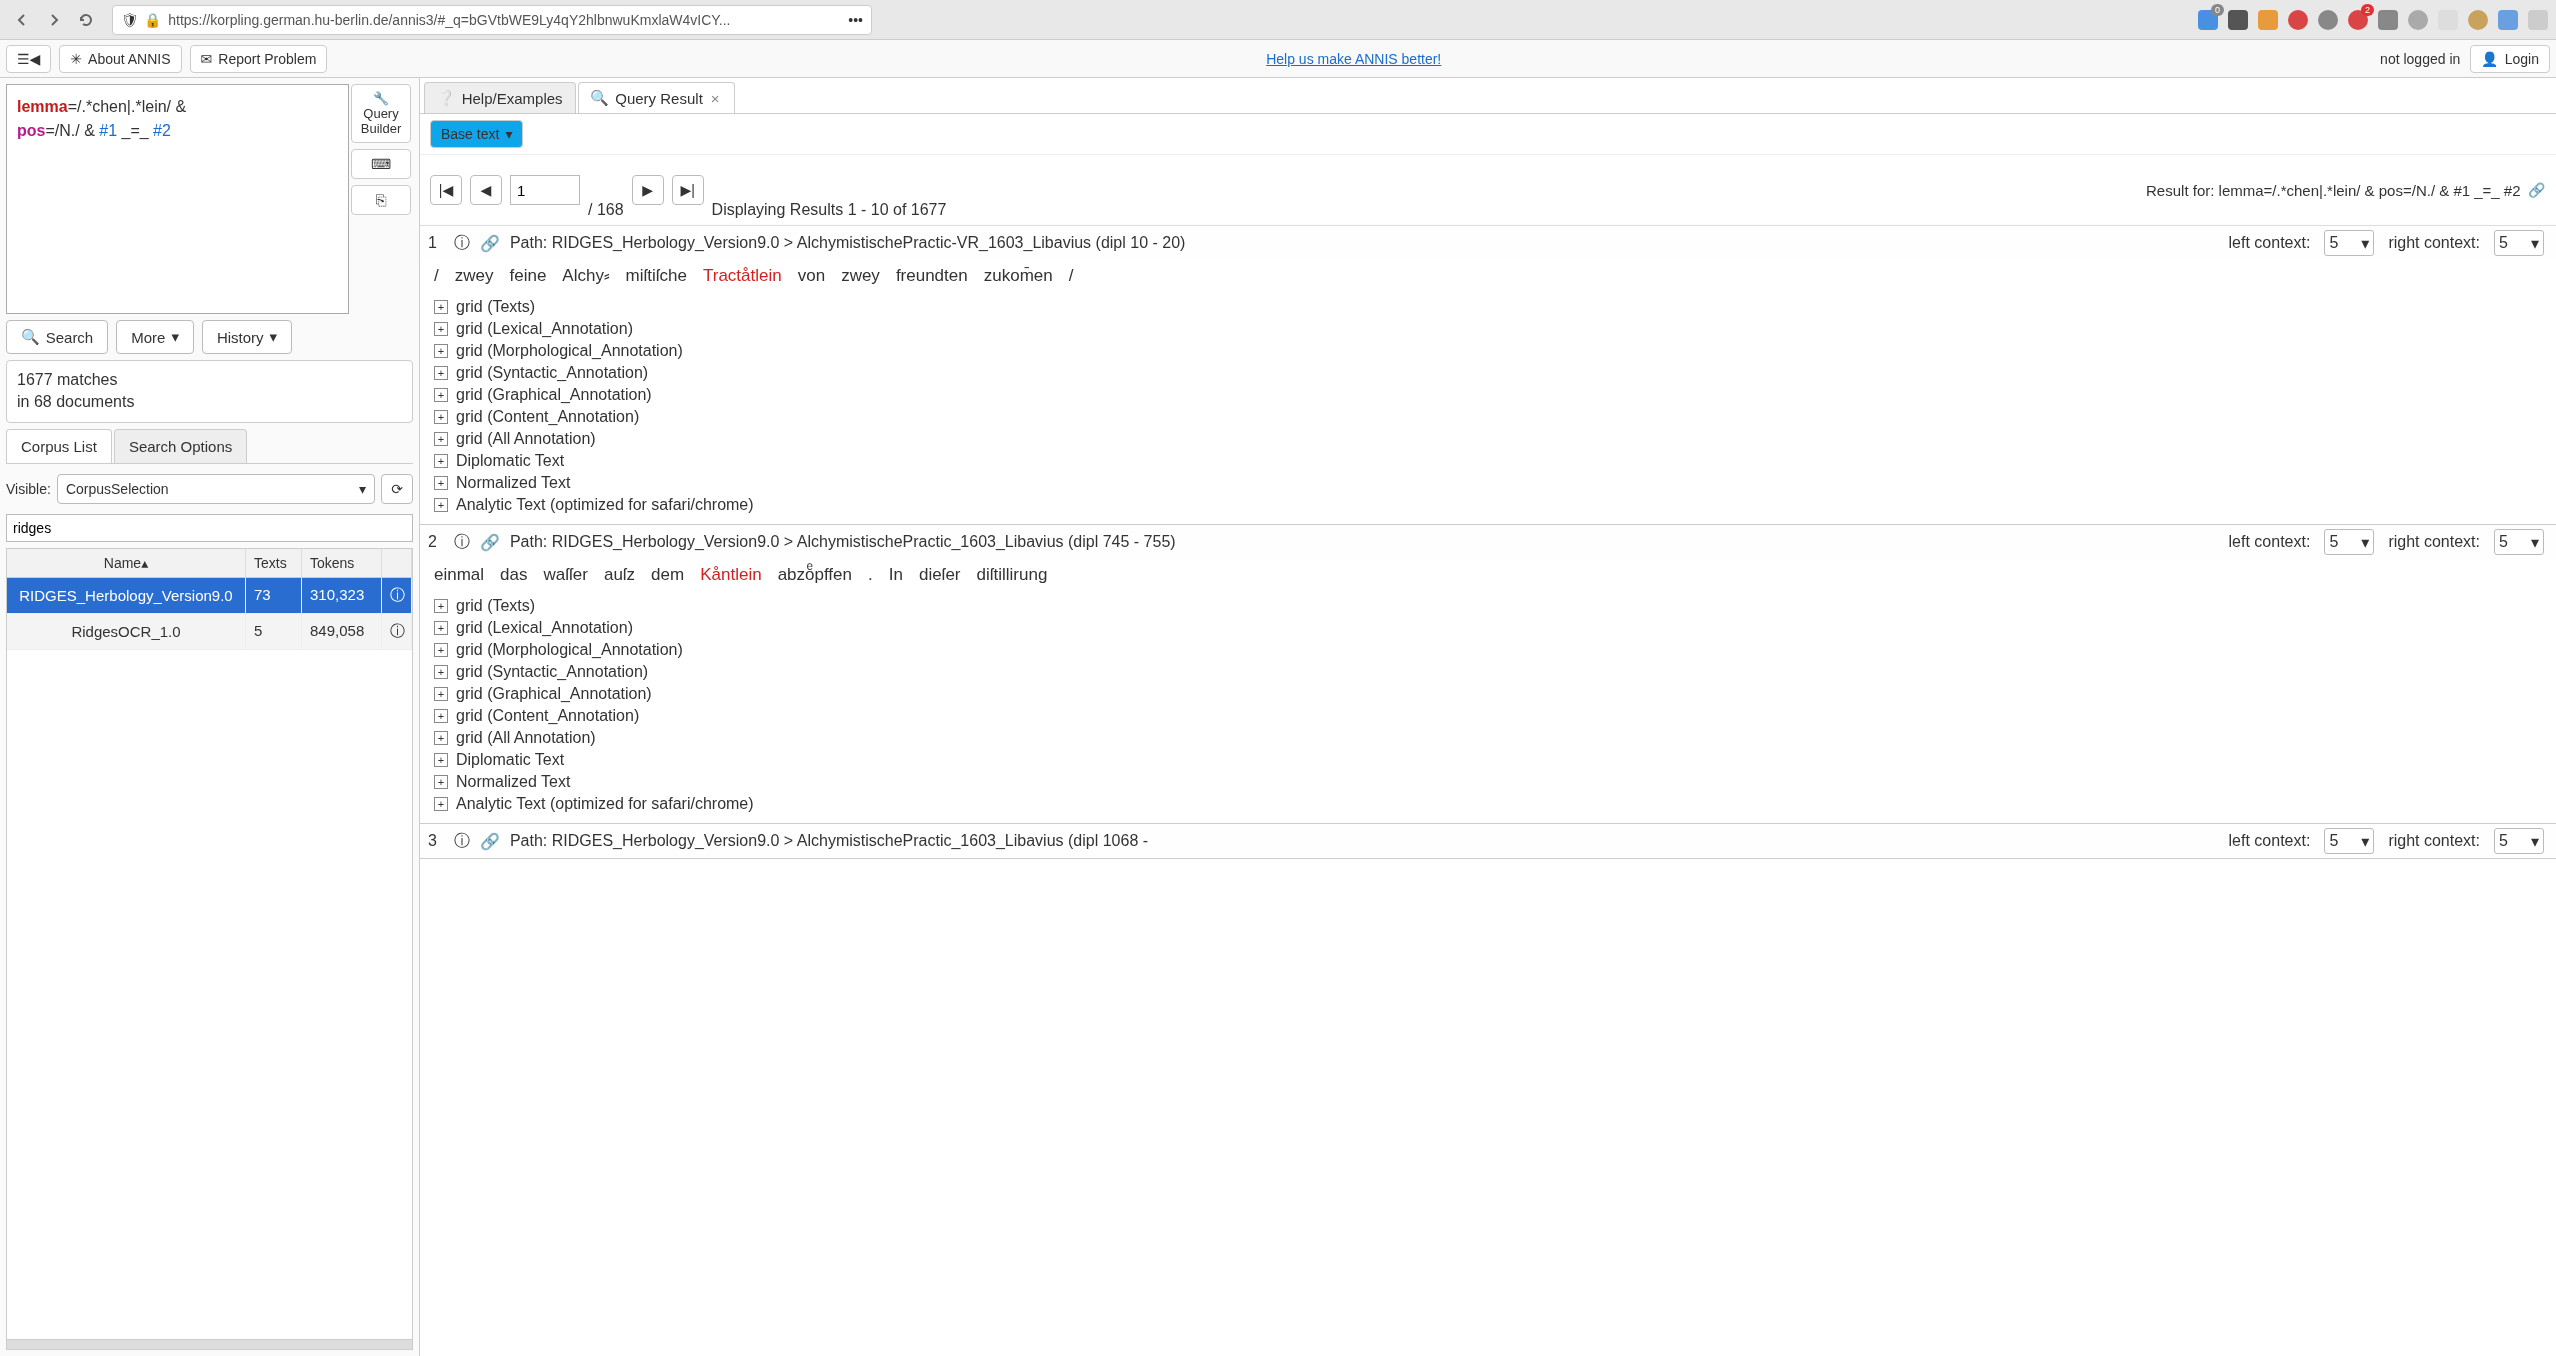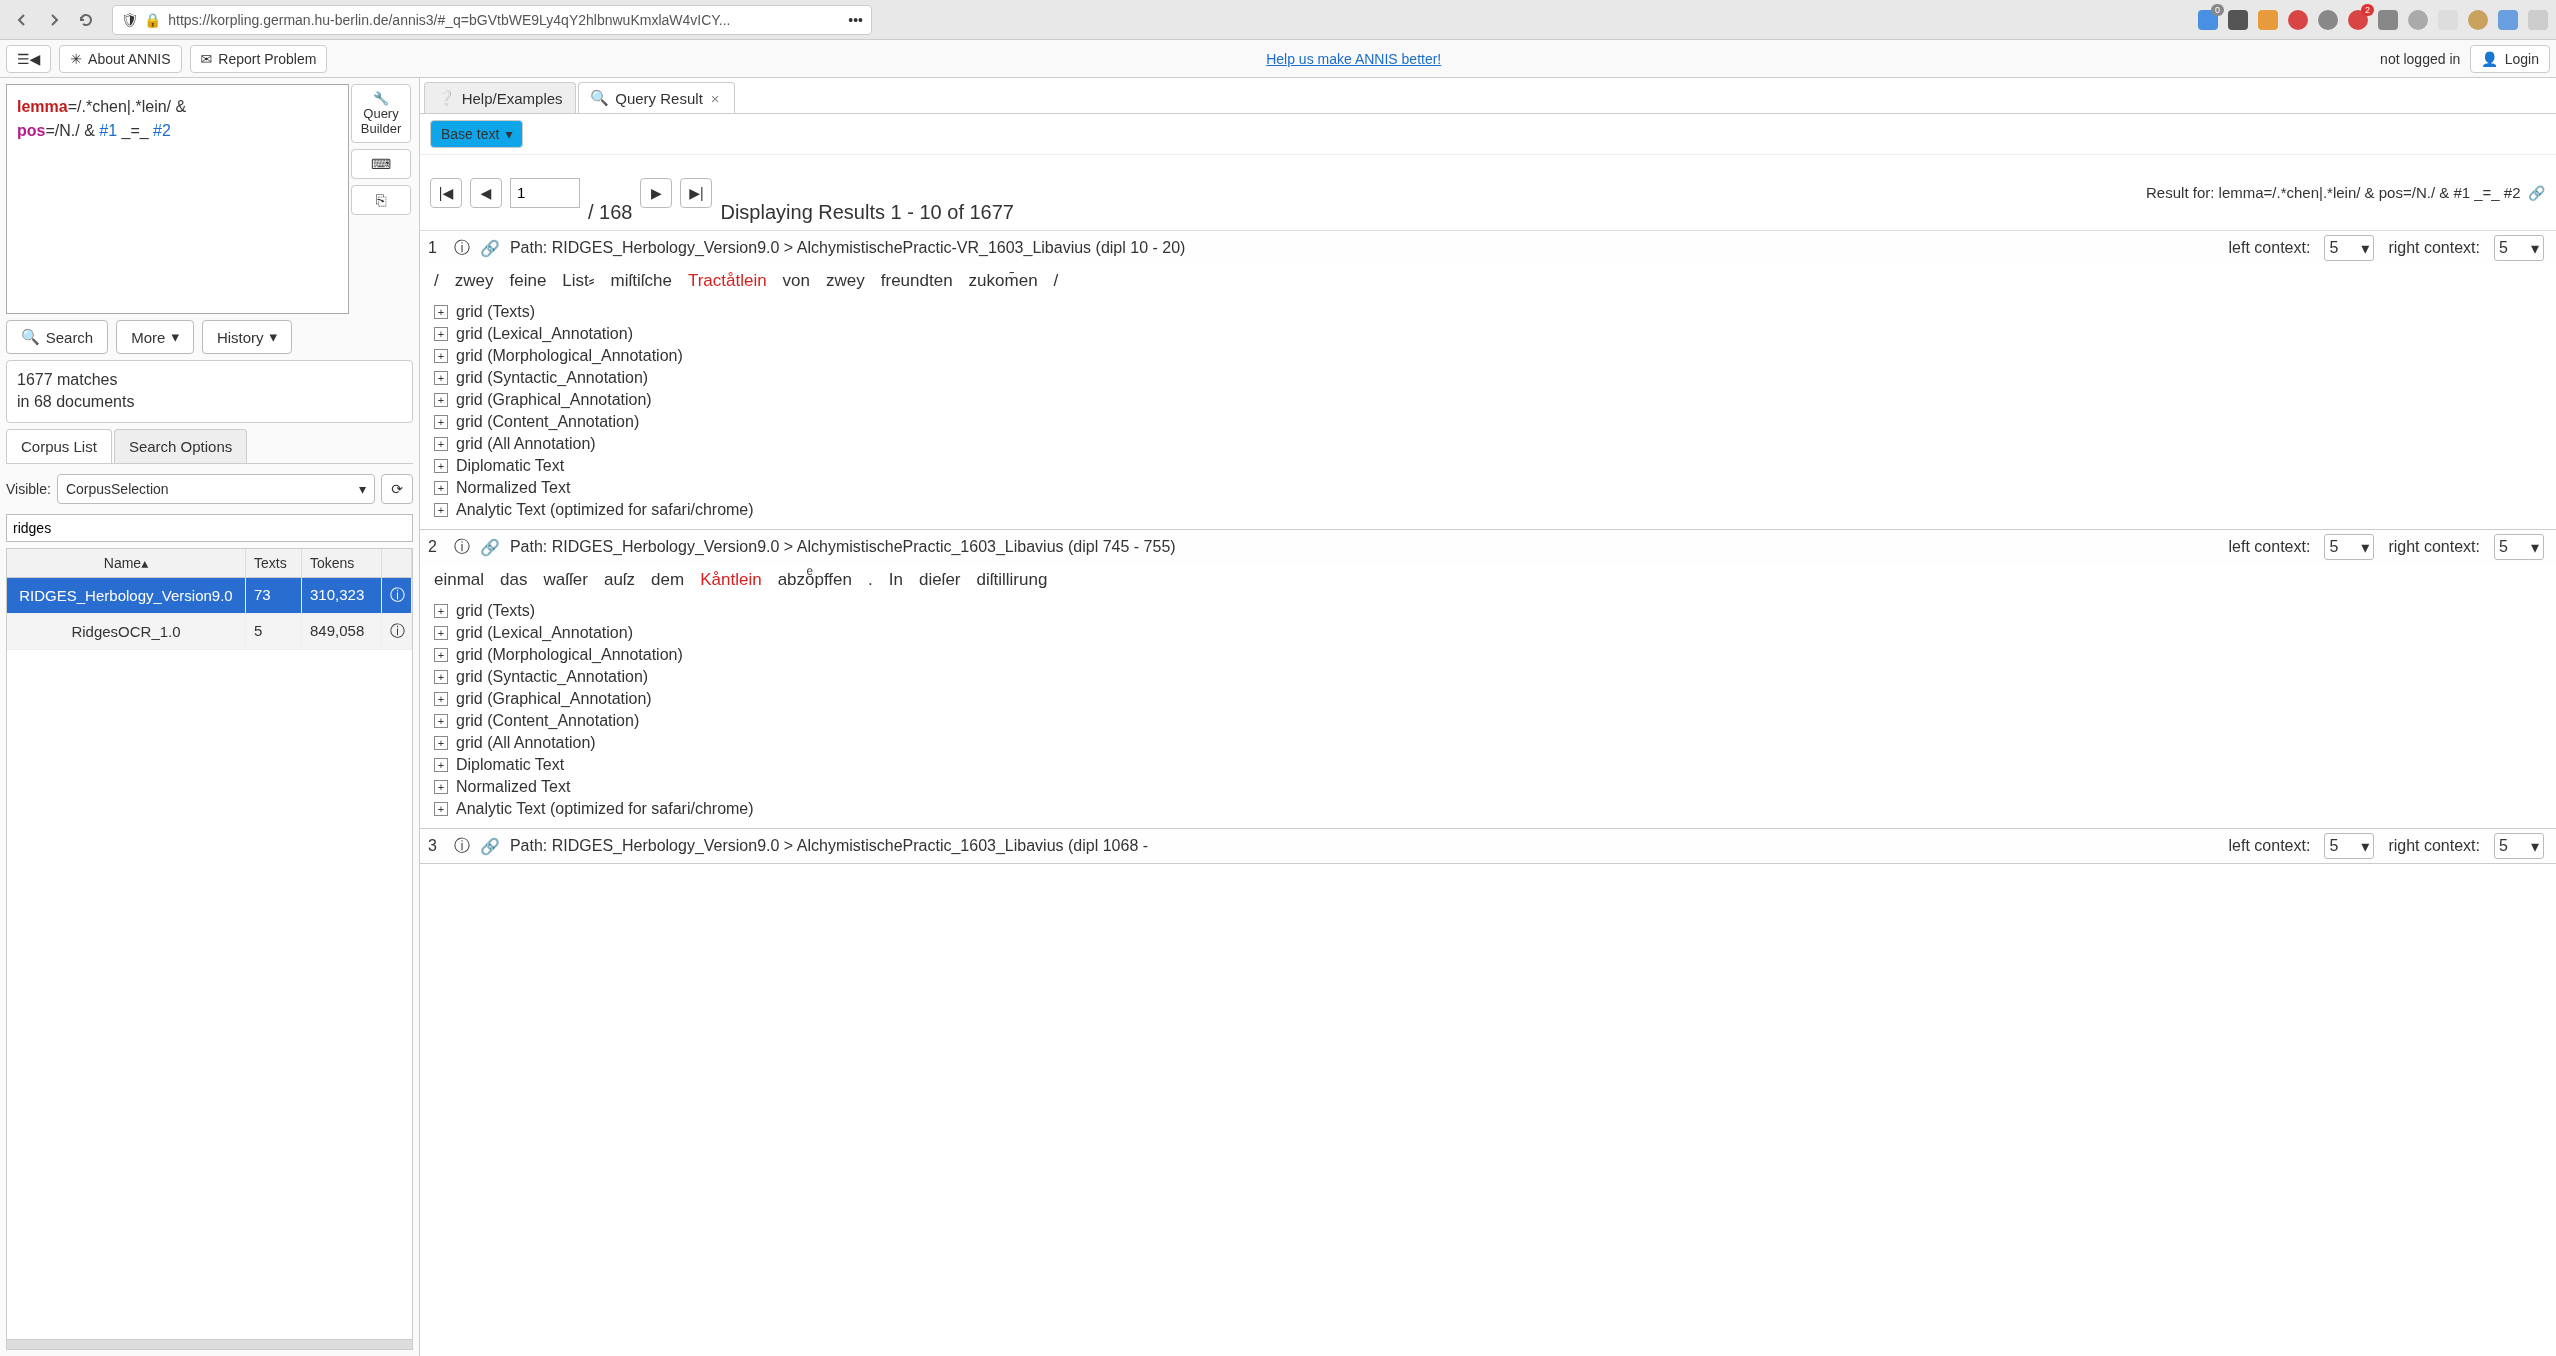--- a/index.html
+++ b/index.html
@@ -78,21 +78,21 @@
 .rtab.active { background: #fff; }
 .close-x { color: #888; cursor: pointer; padding: 0 2px; }
 
 .base-text-row { padding: 6px 10px; border-bottom: 1px solid #eee; }
 .base-text-btn { height: 28px; padding: 0 10px; border: 1px solid #ccc; border-radius: 4px; background: #0ea5e9; display: inline-flex; align-items: center; gap: 6px; cursor: pointer; }
 
 
 .pager-row { display: flex; align-items: center; padding: 6px 10px; gap: 8px; border-bottom: 1px solid #ddd; }
 .pager-btn { width: 32px; height: 30px; border: 1px solid #bbb; border-radius: 4px; background: #fff; display: flex; align-items: center; justify-content: center; cursor: pointer; }
 .page-input { width: 70px; height: 30px; border: 1px solid #bbb; padding: 0 6px; font-size: 15px; }
-.pager-text { font-size: 20px; margin-top: 40px; }
+.pager-text { font-size: 16px; margin-top: 40px; }
 .result-for { margin-left: auto; font-size: 15px; color: #333; }
 .share-icon { cursor: pointer; }
 
 
 .results-scroll { flex: 1; overflow-y: auto; }
 .result-item { border-bottom: 1px solid #ccc; }
 .result-header { display: flex; align-items: center; padding: 4px 8px; gap: 10px; font-size: 16px; background: #fefefe; }
 .result-num { font-weight: normal; width: 16px; }
 .result-path { flex: 1; }
 .ctx-select { width: 50px; height: 26px; border: 1px solid #bbb; border-radius: 3px; background: #fff; padding: 0 4px; display: inline-flex; align-items: center; justify-content: space-between; cursor: pointer; margin: 0 4px; }
@@ -306,21 +306,21 @@
             <span>right context:</span>
             <span class="ctx-select">
               <span>5</span>
               <span>▾</span>
             </span>
           </div>
           <div class="kwic">
             <span>/</span>
             <span>zwey</span>
             <span>feine</span>
-            <span>List⸗</span>
+            <span>Alchy⸗</span>
             <span>miſtiſche</span>
             <span class="hit">Tractåtlein</span>
             <span>von</span>
             <span>zwey</span>
             <span>freundten</span>
             <span>zukom̄en</span>
             <span>/</span>
           </div>
           <div class="grid-list">
             <div class="grid-item">

